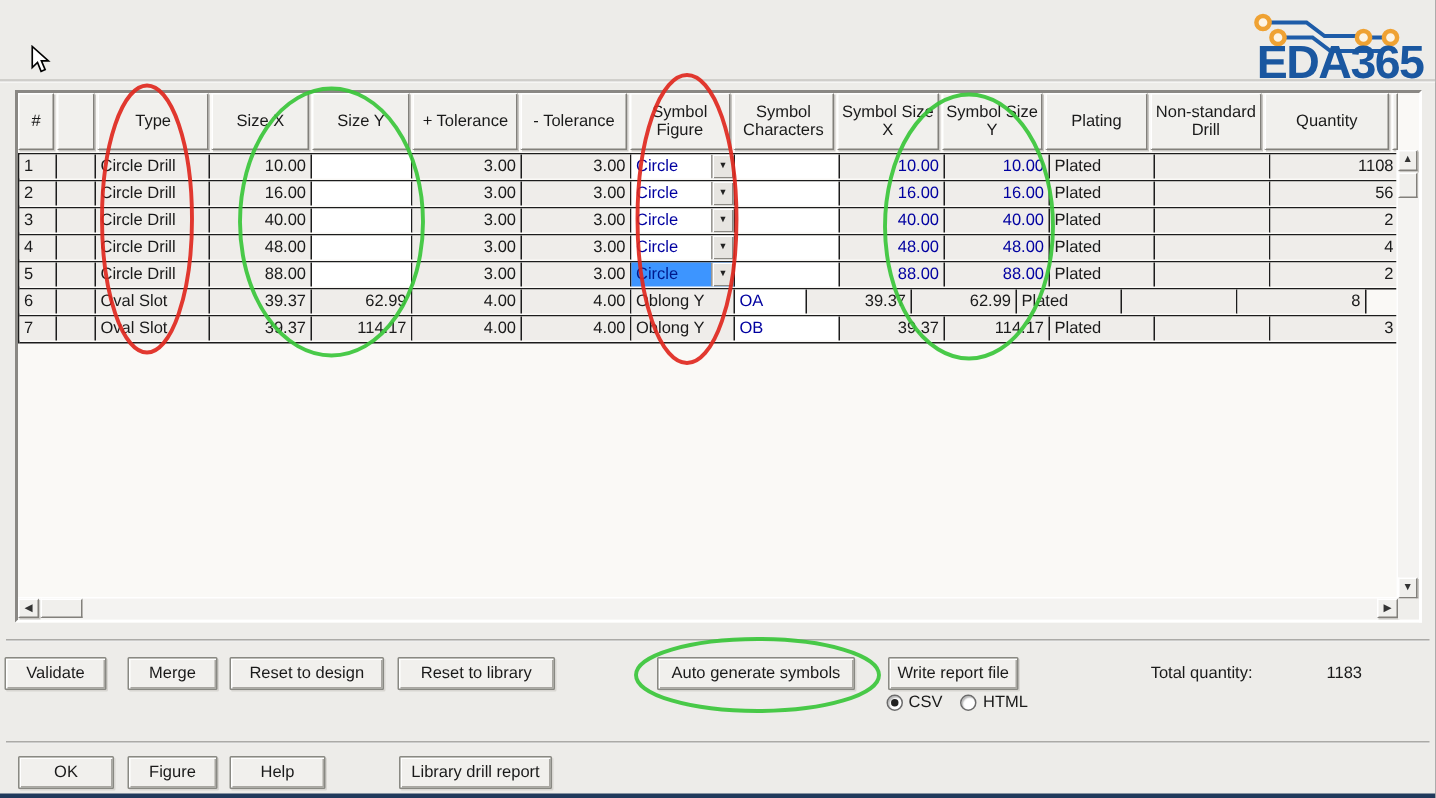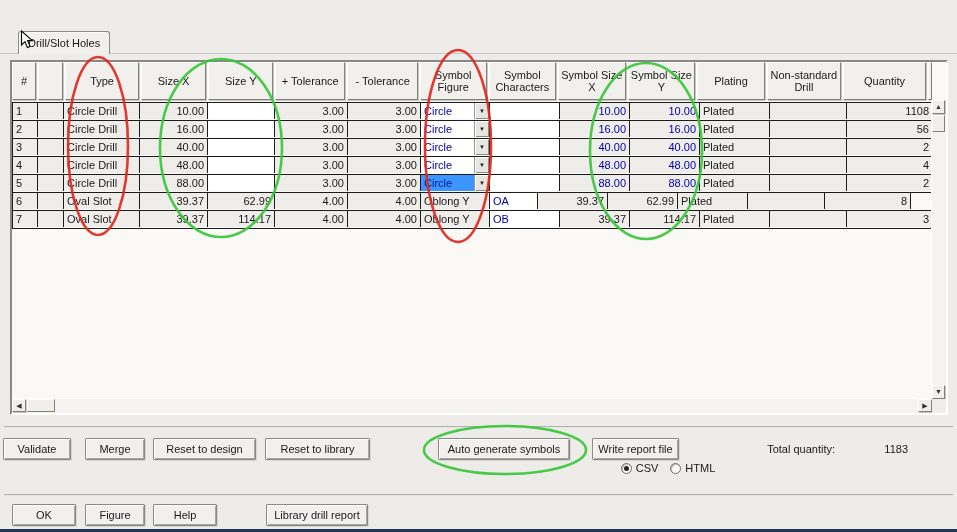--- a/index.html
+++ b/index.html
@@ -60,40 +60,51 @@
   .sbtn{position:absolute;background:#F0EFEC;border:1px solid;border-color:#FFFFFF #82807B #82807B #FFFFFF;
     box-shadow:1px 1px 0 #C9C7C3;box-sizing:border-box;color:#333;font-size:7px;
     text-align:center;line-height:12px;}
   .thumb{position:absolute;background:#F0EFEC;border:1px solid;border-color:#FFFFFF #82807B #82807B #FFFFFF;box-sizing:border-box;}
   
   .divider{position:absolute;left:4px;width:949px;height:2px;
     background:linear-gradient(#9A9995,#FFFFFF);}
   .btn{position:absolute;height:22px;background:#F1F0ED;border:1px solid #898983;border-radius:1px;
     box-shadow:inset 1px 1px 0 #FFF,inset -1px -1px 0 #A9A7A2,1px 1px 0 #D8D6D2;
     text-align:center;line-height:20px;box-sizing:border-box;cursor:default;}
-  .radios{position:absolute;left:612px;top:462px;width:112px;display:flex;gap:12px;align-items:center;justify-content:center;}
+  .radios{position:absolute;left:582px;top:462px;width:112px;display:flex;gap:12px;align-items:center;justify-content:center;}
   .radio{display:flex;align-items:center;gap:4px;}
   .rdot{width:11px;height:11px;border-radius:50%;background:#fff;border:1px solid #6B6B6B;
     box-shadow:inset 1px 1px 1px #B9B9B9;position:relative;box-sizing:border-box;}
   .radio.checked .rdot::after{content:"";position:absolute;left:2px;top:2px;width:5px;height:5px;border-radius:50%;background:#222;}
   .totlabel{position:absolute;left:735px;top:443px;width:100px;text-align:right;}
   .totvalue{position:absolute;left:850px;top:443px;width:58px;text-align:right;}
   .bottomedge{position:absolute;left:0;bottom:0;width:957px;height:3px;background:#20395B;}
   
   .overlay{position:absolute;left:0;top:0;z-index:100;pointer-events:none;}
 </style>
 </head>
 <body>
 
 <div class="screen">
 
 
+  <div class="logo">
+    <svg width="136" height="46" viewBox="0 0 136 46">
+      <path d="M22,15 H50 L62,24 H84" fill="none" stroke="#1E5CA8" stroke-width="2.6"></path>
+      <path d="M32,25 H54 L66,34 H100" fill="none" stroke="#1E5CA8" stroke-width="2.6"></path>
+      <path d="M90,25 H102" fill="none" stroke="#1E5CA8" stroke-width="2.6"></path>
+      <circle cx="21" cy="15" r="4.4" fill="#FDF4E4" stroke="#EFA233" stroke-width="3"></circle>
+      <circle cx="31" cy="25" r="4.4" fill="#FDF4E4" stroke="#EFA233" stroke-width="3"></circle>
+      <circle cx="88" cy="25" r="4.4" fill="#FDF4E4" stroke="#EFA233" stroke-width="3"></circle>
+      <circle cx="106" cy="25" r="4.4" fill="#FDF4E4" stroke="#EFA233" stroke-width="3"></circle>
+    </svg>
+    <span class="word">EDA365</span>
+  </div>
 
   <div class="tabline"></div>
-  <div class="tab">Drill/Slot Holes</div>
   <svg class="cursor" width="14" height="20" viewBox="0 0 14 20">
     <path d="M1.5,1 L1.5,15 L5,11.6 L7.4,17.6 L10.1,16.4 L7.6,10.6 L12.3,10.6 Z" fill="#FFFFFF" stroke="#000" stroke-width="1.1"></path>
   </svg>
 
   <div class="gridbox">
     <div class="gridcontent">
       <div class="hrow">
           <div class="hcell" style="width: 25px;">#</div>
           <div class="hcell" style="width: 26px;"></div>
           <div class="hcell" style="width: 76px;">Type</div>

